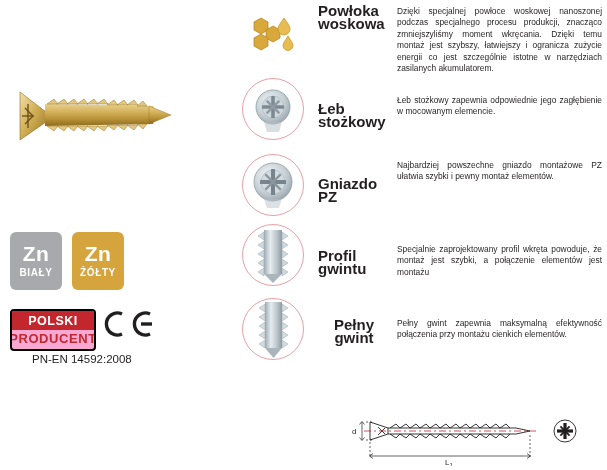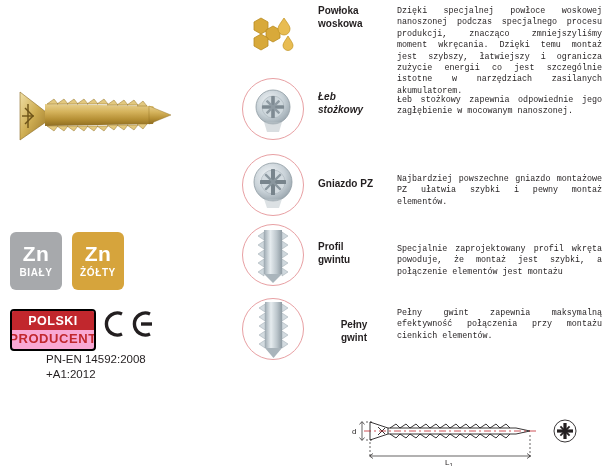--- a/index.html
+++ b/index.html
@@ -99,21 +99,21 @@
   }
   .ce-mark {
     position: absolute;
     left: 100px;
     top: 311px;
     width: 58px;
     height: 26px;
   }
   .norms {
     position: absolute;
-    left: 46px;
+    left: 32px;
     top: 352px;
     font-size: 11.5px;
     line-height: 15px;
     color: #231f20;
   }
 
   
   .feature {
     position: absolute;
     left: 240px;
@@ -132,34 +132,33 @@
     width: 62px; height: 62px;
     border: 1.5px solid #e8a0a3;
     border-radius: 50%;
     box-sizing: border-box;
     background: #ffffff;
   }
   .feature .f-title {
     position: absolute;
     left: 78px;
     width: 72px;
-    font-size: 10px;
+    font-size: 15px;
     font-weight: bold;
     line-height: 13px;
     color: #231f20;
   }
   .feature .f-desc {
     position: absolute;
     left: 157px;
     width: 205px;
     font-size: 8.4px;
     line-height: 11.4px;
     color: #231f20;
     text-align: justify;
-    font-family: Liberation Mono, monospace;
   }
 
   
   .tech-drawing {
     position: absolute;
     left: 340px;
     top: 408px;
     width: 260px;
     height: 58px;
   }
@@ -258,21 +257,20 @@
     <svg width="58" height="26" viewBox="0 0 58 26">
       <path d="M22,3 A11,11 0 1,0 22,23" fill="none" stroke="#231f20" stroke-width="3.4"></path>
       <path d="M50,3 A11,11 0 1,0 50,23" fill="none" stroke="#231f20" stroke-width="3.4"></path>
       <rect x="41" y="11.3" width="11" height="3.4" fill="#231f20"></rect>
       <text class="sr" x="0" y="0">CE</text>
     </svg>
   </div>
 
   <div class="norms">
     <div>PN-EN 14592:2008</div>
-    <div>+A1:2012</div>
   </div>
 
   <div class="feature" style="top: 4px;">
     <div class="icon-box">
       <svg width="66" height="66" viewBox="0 0 66 66">
         <g fill="#d8a93a" stroke="#b98b22" stroke-width="0.8">
           <polygon points="14,18 21,14 28,18 28,26 21,30 14,26"></polygon>
           <polygon points="26,26 33,22 40,26 40,34 33,38 26,34"></polygon>
           <polygon points="14,34 21,30 28,34 28,42 21,46 14,42"></polygon>
         </g>
@@ -307,25 +305,25 @@
           <rect x="22" y="29.2" width="22" height="3.6" rx="0.6"></rect>
           <g transform="rotate(45 33 31)">
             <rect x="31.8" y="22" width="2.4" height="18" rx="0.6" fill="#8f9ba3"></rect>
             <rect x="24" y="29.8" width="18" height="2.4" rx="0.6" fill="#8f9ba3"></rect>
           </g>
         </g>
 
         <path d="M24,46 l18,0 l-3,10 l-12,0 z" fill="#b9c3c9" opacity="0.55"></path>
       </svg>
     </div>
-    <div class="f-title" style="top:14px;font-style:italic;">
+    <div class="f-title" style="top:26px;">
       <div>Łeb</div>
       <div>stożkowy</div>
     </div>
-    <div class="f-desc" style="top:19px;">Łeb stożkowy zapewnia odpowiednie jego zagłębienie w mocowanym nanoszonej.</div>
+    <div class="f-desc" style="top:19px;">Łeb stożkowy zapewnia odpowiednie jego zagłębienie w mocowanym elemencie.</div>
   </div>
 
   <div class="feature" style="top: 152px;">
     <div class="icon-box">
       <div class="circle-frame"></div>
       <svg width="66" height="66" viewBox="0 0 66 66" style="position:absolute;left:0;top:0;">
         <defs>
           <radialGradient id="steelHead2" cx="40%" cy="35%" r="70%">
             <stop offset="0%" stop-color="#f4f7f9"></stop>
             <stop offset="60%" stop-color="#c9d2d8"></stop>
@@ -341,21 +339,21 @@
             <rect x="31.9" y="19" width="2.2" height="22" rx="0.6" fill="#8b979f"></rect>
             <rect x="22" y="28.9" width="22" height="2.2" rx="0.6" fill="#8b979f"></rect>
           </g>
         </g>
         <path d="M24,47 l18,0 l-3,9 l-12,0 z" fill="#b9c3c9" opacity="0.5"></path>
       </svg>
     </div>
     <div class="f-title" style="top:25px;">
       <div>Gniazdo PZ</div>
     </div>
-    <div class="f-desc" style="top:22px;">Najbardziej powszechne gniazdo montażowe PZ ułatwia szybki i pewny montaż elementów.</div>
+    <div class="f-desc" style="top:8px;">Najbardziej powszechne gniazdo montażowe PZ ułatwia szybki i pewny montaż elementów.</div>
   </div>
 
   <div class="feature" style="top: 222px;">
     <div class="icon-box">
       <div class="circle-frame"></div>
       <svg width="66" height="66" viewBox="0 0 66 66" style="position:absolute;left:0;top:0;">
         <defs>
           <linearGradient id="steelShank" x1="0" y1="0" x2="1" y2="0">
             <stop offset="0%" stop-color="#9fabb3"></stop>
             <stop offset="35%" stop-color="#e6ecef"></stop>
@@ -374,21 +372,21 @@
             <path d="M42,10 l6,4 l-6,4 z"></path>
               <path d="M42,19 l6,4 l-6,4 z"></path>
               <path d="M42,28 l6,4 l-6,4 z"></path>
             <path d="M42,37 l6,4 l-6,4 z"></path>
               <path d="M42,46 l6,4 l-6,4 z"></path>
           </g>
           <path d="M24,52 l18,0 l-9,9 z" fill="#aab5bc"></path>
         </g>
       </svg>
     </div>
-    <div class="f-title" style="top:18px;">
+    <div class="f-title" style="top:27px;">
       <div>Profil</div>
       <div>gwintu</div>
     </div>
     <div class="f-desc" style="top:22px;">Specjalnie zaprojektowany profil wkręta powoduje, że montaż jest szybki, a połączenie elementów jest montażu</div>
   </div>
 
   <div class="feature" style="top: 296px;">
     <div class="icon-box">
       <div class="circle-frame"></div>
       <svg width="66" height="66" viewBox="0 0 66 66" style="position:absolute;left:0;top:0;">
@@ -407,21 +405,21 @@
               <path d="M42,44 l6,4 l-6,4 z"></path>
           </g>
           <path d="M25,52 l17,0 l-8.5,10 z" fill="#a9b4bb"></path>
         </g>
       </svg>
     </div>
     <div class="f-title" style="top:22px;text-align:center;">
       <div>Pełny</div>
       <div>gwint</div>
     </div>
-    <div class="f-desc" style="top:12px;">Pełny gwint zapewnia maksymalną efektywność połączenia przy montażu cienkich elementów.</div>
+    <div class="f-desc" style="top:22px;">Pełny gwint zapewnia maksymalną efektywność połączenia przy montażu cienkich elementów.</div>
   </div>
 
   <div class="tech-drawing">
     <svg width="260" height="58" viewBox="0 0 260 58">
 
       <g stroke="#231f20" stroke-width="0.9" fill="none">
         <path d="M30,14 L48,20 L48,26 L30,32 Z"></path>
         <line x1="38" y1="19" x2="45" y2="26"></line>
         <line x1="38" y1="27" x2="45" y2="20"></line>
 

